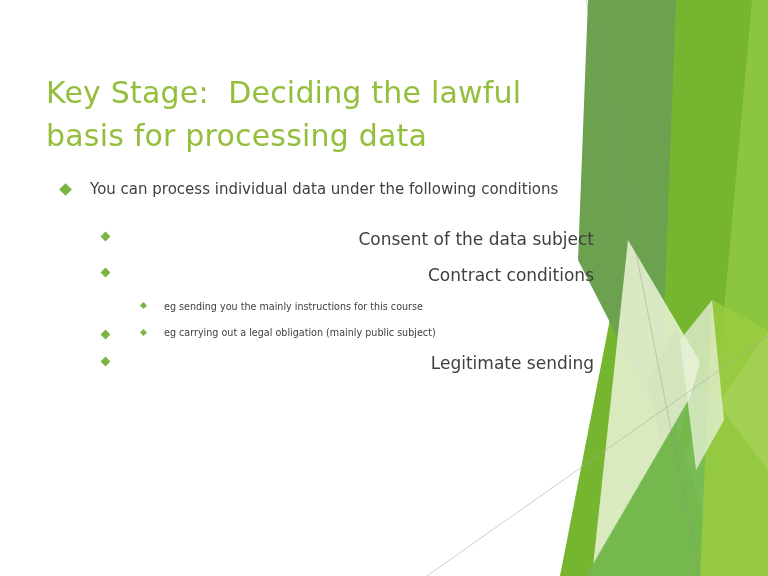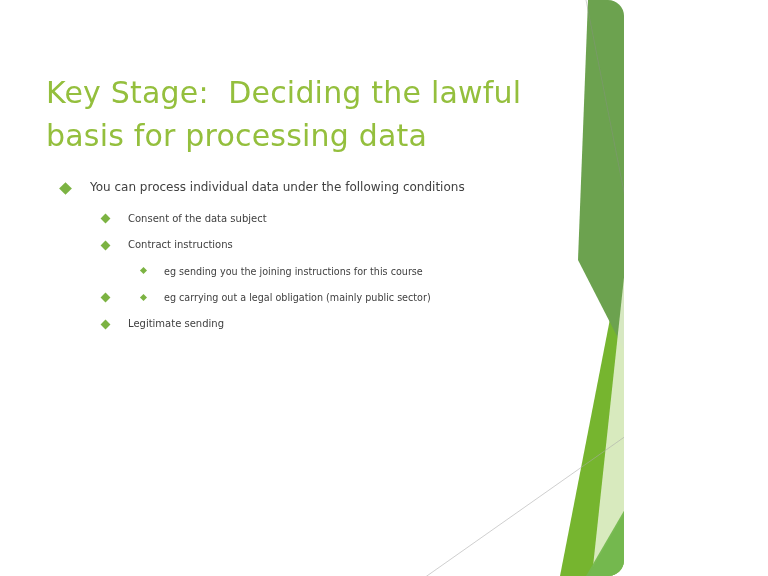--- a/index.html
+++ b/index.html
@@ -6,25 +6,24 @@
   html, body {
     margin: 0;
     padding: 0;
     background: #ffffff;
   }
   body {
     font-family: "DejaVu Sans", sans-serif;
   }
   .slide {
     position: relative;
-    width: 624px;
+    width: 768px;
     height: 576px;
     background: #ffffff;
     overflow: hidden;
-    border-radius: 16px;
   }
 
   
   .deco {
     position: absolute;
     inset: 0;
     width: 768px;
     height: 576px;
     pointer-events: none;
   }
@@ -64,37 +63,38 @@
     background: #7CB342;
     transform: rotate(45deg);
   }
   .bullet .text {
     display: block;
   }
 
   
   .lvl1 {
     padding-left: 36px;
-    font-size: 12px;
+    font-size: 15px;
     line-height: 1.33;
-    margin-bottom: 16px;
+    margin-bottom: 28px;
   }
   .lvl1 .marker {
     left: 7px;
     width: 9px;
     height: 9px;
     top: 0.33em;
   }
 
   
   .lvl2 {
     padding-left: 74px;
-    font-size: 10px;
+    font-size: 17px;
     line-height: 1.35;
     margin-bottom: 13px;
+    text-align: right;
   }
   .lvl2 .marker {
     left: 48px;
     width: 7px;
     height: 7px;
     top: 0.32em;
   }
 
   
   .lvl3 {
@@ -151,39 +151,39 @@
       <span class="text">You can process individual data under the following conditions</span>
     </div>
 
     <div class="bullet lvl2">
       <span class="marker"></span>
       <span class="text">Consent of the data subject</span>
     </div>
 
     <div class="bullet lvl2">
       <span class="marker"></span>
-      <span class="text">Contract instructions</span>
+      <span class="text">Contract conditions</span>
     </div>
 
     <div class="bullet lvl3">
       <span class="marker"></span>
-      <span class="text">eg sending you the joining instructions for this course</span>
+      <span class="text">eg sending you the mainly instructions for this course</span>
     </div>
 
 
 
     <div class="bullet lvl2">
       <span class="marker"></span>
     </div>
 
 
 
     <div class="bullet lvl3">
       <span class="marker"></span>
-      <span class="text">eg carrying out a legal obligation (mainly public sector)</span>
+      <span class="text">eg carrying out a legal obligation (mainly public subject)</span>
     </div>
 
     <div class="bullet lvl2">
       <span class="marker"></span>
       <span class="text">Legitimate sending</span>
     </div>
 
 
   </div>
 </div>

